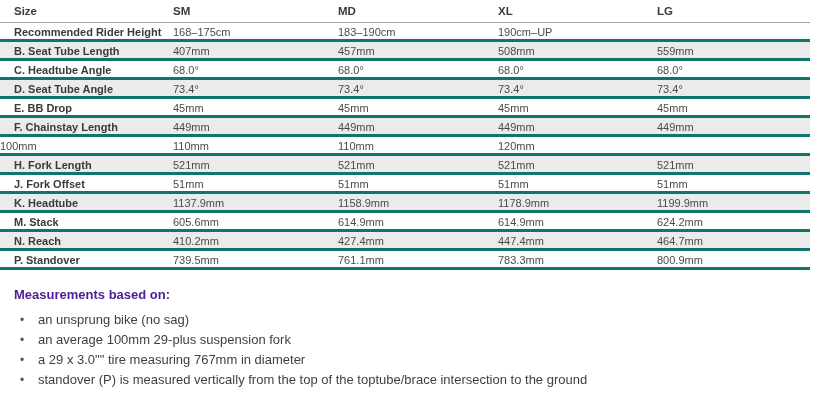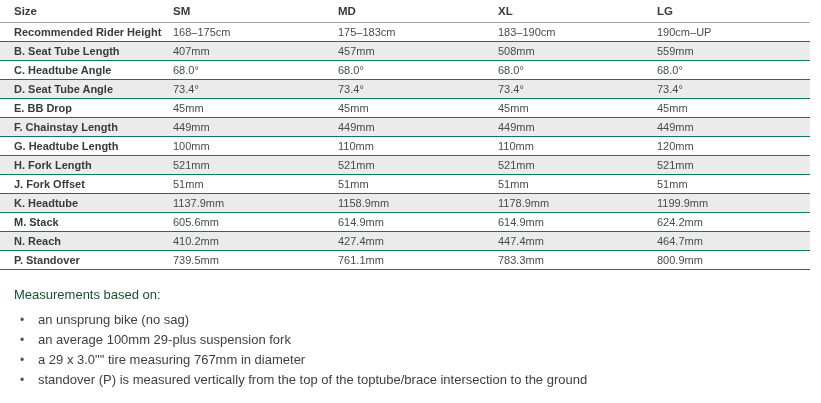--- a/index.html
+++ b/index.html
@@ -15,21 +15,21 @@
   }
   .geometry-table {
     width: 810px;
     font-size: 11px;
   }
   .t-row {
     display: grid;
     grid-template-columns: 173px 165px 160px 159px 1fr;
     align-items: center;
     height: 19px;
-    border-bottom: 1px solid #0f766e;
+    border-bottom: 3px solid #0f766e;
   }
   .t-row.header {
     height: 23px;
     border-bottom: 1px solid #a6a6a6;
     font-weight: bold;
     font-size: 11.5px;
     color: #3a3a3a;
   }
   .t-body .t-row:nth-child(even) {
     background: #ebebeb;
@@ -45,24 +45,24 @@
     font-weight: bold;
     color: #3a3a3a;
   }
   .t-row.header .t-cell { color: #3a3a3a; }
   .notes {
     margin: 17px 0 0 14px;
     font-size: 13px;
     color: #3f3f3f;
   }
   .notes-heading {
-    font-weight: normal;
+    font-weight: bold;
     font-size: 13px;
     margin: 0 0 8px 0;
-    color: #14532d;
+    color: #4c1d95;
   }
   .notes-list {
     margin: 0;
     padding: 0;
     list-style: none;
   }
   .note-item {
     display: flex;
     align-items: baseline;
     height: 20px;
@@ -84,21 +84,20 @@
     <div class="t-cell label">Size</div>
     <div class="t-cell">SM</div>
     <div class="t-cell">MD</div>
     <div class="t-cell">XL</div>
     <div class="t-cell">LG</div>
   </div>
   <div class="t-body">
       <div class="t-row">
     <div class="t-cell label">Recommended Rider Height</div>
     <div class="t-cell">168–175cm</div>
-    <div class="t-cell">175–183cm</div>
     <div class="t-cell">183–190cm</div>
     <div class="t-cell">190cm–UP</div>
   </div>
       <div class="t-row">
     <div class="t-cell label">B. Seat Tube Length</div>
     <div class="t-cell">407mm</div>
     <div class="t-cell">457mm</div>
     <div class="t-cell">508mm</div>
     <div class="t-cell">559mm</div>
   </div>
@@ -124,21 +123,20 @@
     <div class="t-cell">45mm</div>
   </div>
       <div class="t-row">
     <div class="t-cell label">F. Chainstay Length</div>
     <div class="t-cell">449mm</div>
     <div class="t-cell">449mm</div>
     <div class="t-cell">449mm</div>
     <div class="t-cell">449mm</div>
   </div>
       <div class="t-row">
-    <div class="t-cell label">G. Headtube Length</div>
     <div class="t-cell">100mm</div>
     <div class="t-cell">110mm</div>
     <div class="t-cell">110mm</div>
     <div class="t-cell">120mm</div>
   </div>
       <div class="t-row">
     <div class="t-cell label">H. Fork Length</div>
     <div class="t-cell">521mm</div>
     <div class="t-cell">521mm</div>
     <div class="t-cell">521mm</div>

